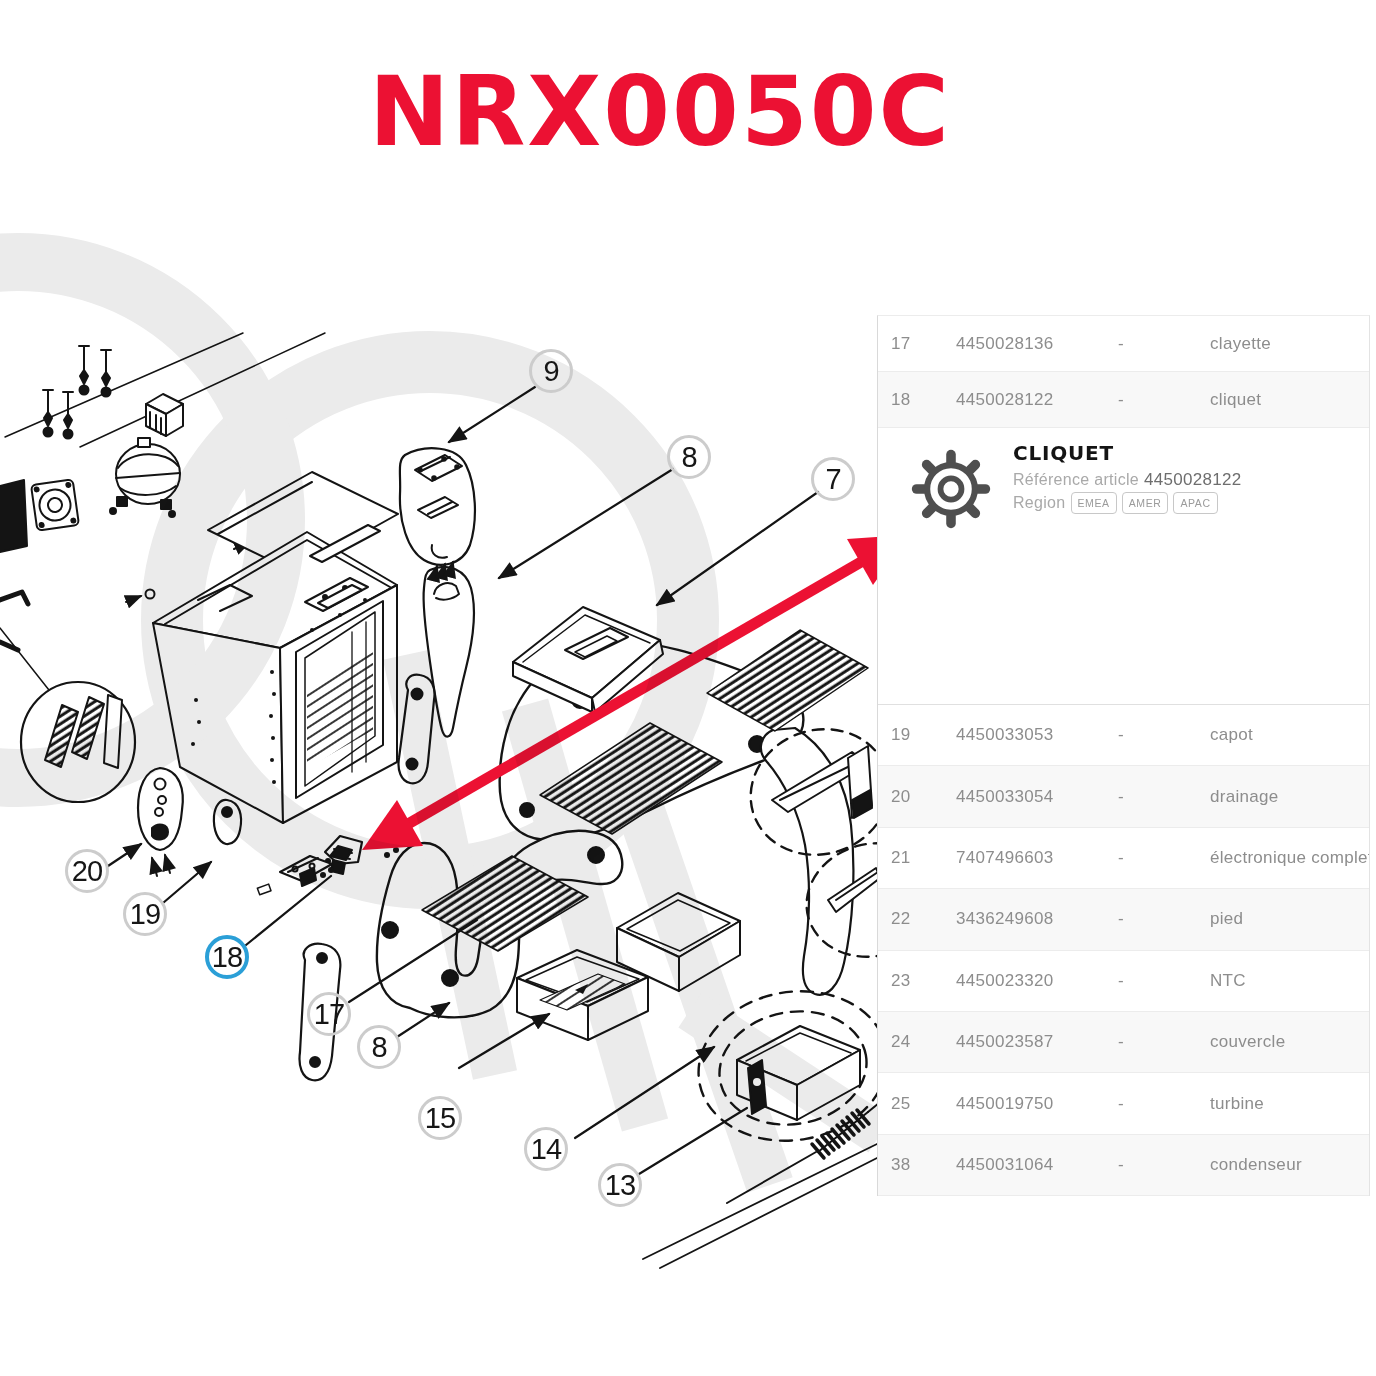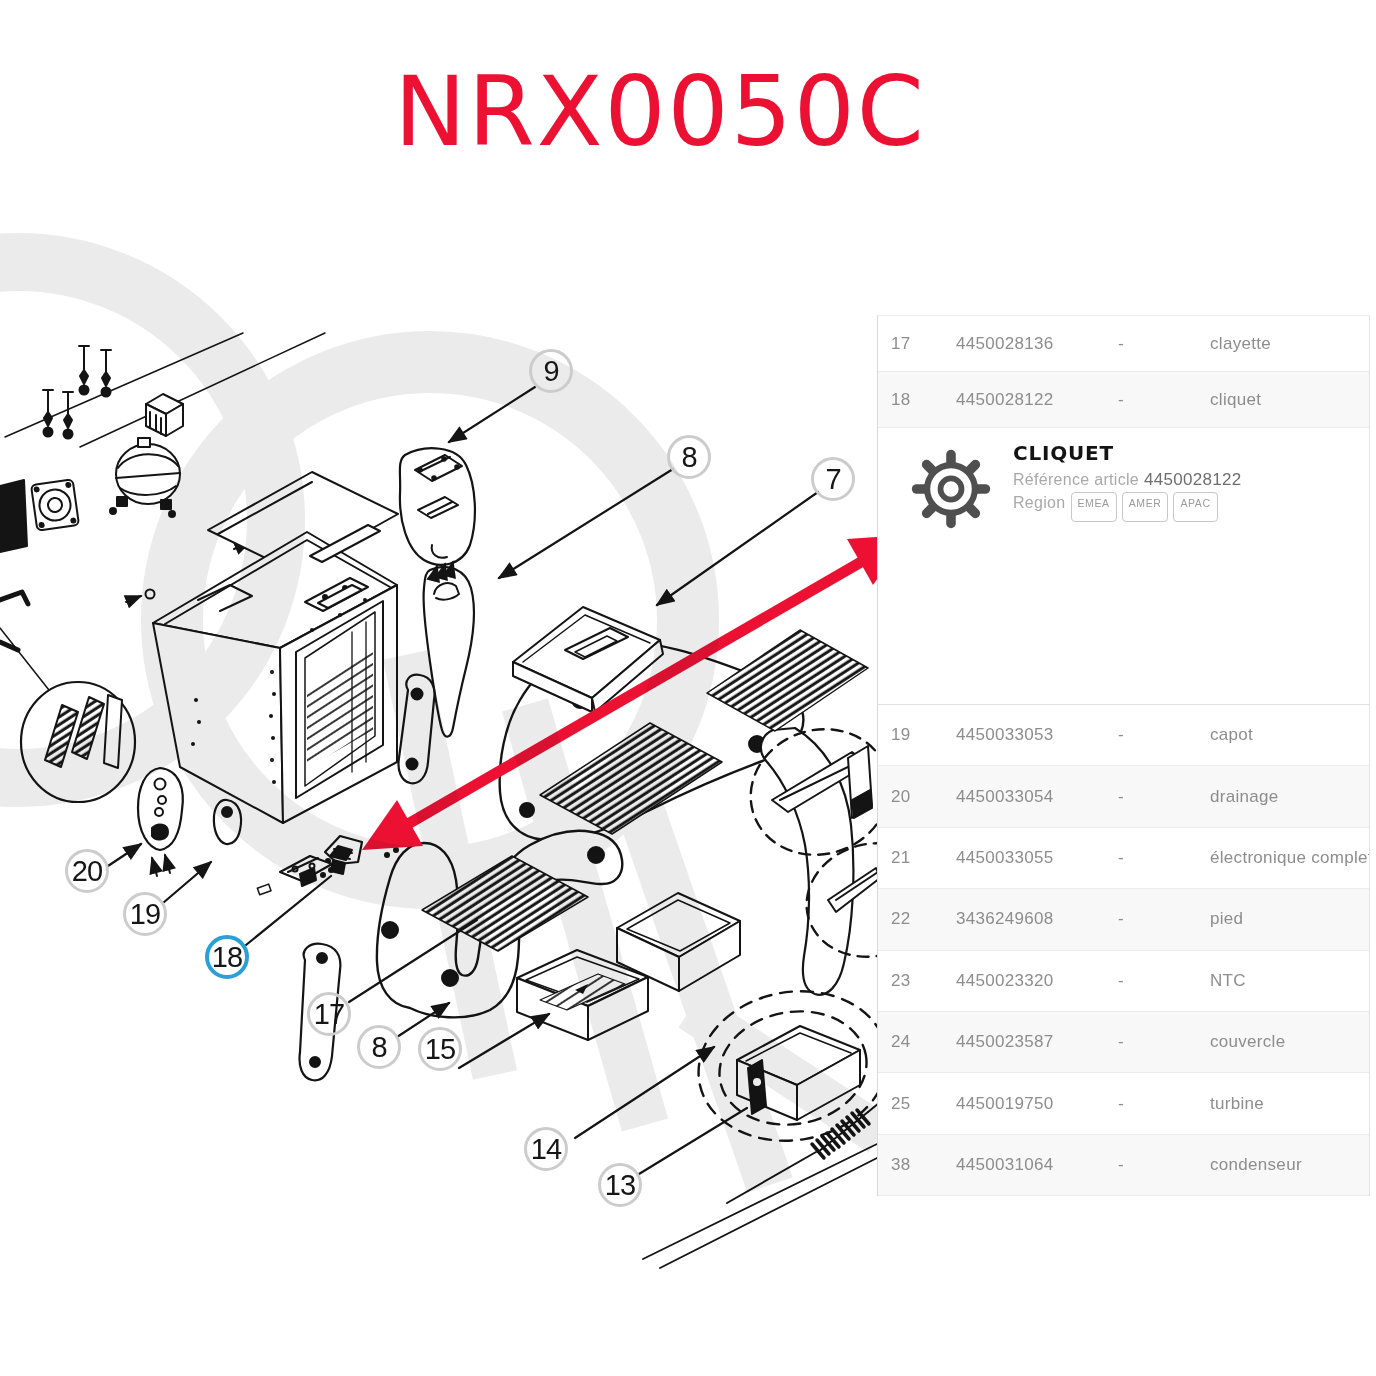--- a/index.html
+++ b/index.html
@@ -6,21 +6,21 @@
     --accent_red:#EC1133;
     --highlight_blue:#2B9FD7;
   }
   *{box-sizing:border-box;margin:0;padding:0}
   html,body{width:1376px;height:1376px;background:#fff;overflow:hidden;
     font-family:"Liberation Sans", sans-serif;}
   
   .page-title{
     position:absolute;left:0;top:56px;width:1320px;text-align:center;
     font-family:"DejaVu Sans", sans-serif;
-    font-size:96px;font-weight:400;letter-spacing:2px;
+    font-size:96px;font-weight:700;letter-spacing:2px;
     color:var(--accent_red);
   }
   
   .diagram{position:absolute;left:0;top:0;width:880px;height:1376px;}
   .diagram svg{position:absolute;left:0;top:0}
   .callout{
     position:absolute;width:44px;height:44px;border:3px solid #cccccc;border-radius:50%;
     display:flex;align-items:center;justify-content:center;
     font-size:29px;font-weight:400;color:#161616;letter-spacing:-1px;
     background:rgba(255,255,255,.0);
@@ -44,21 +44,21 @@
   
   .card{position:relative;height:277px;background:#fff;border-bottom:1px solid #e0e0e0;}
   .card-gear{position:absolute;left:30px;top:18px;width:86px;height:86px;}
   .card-body{position:absolute;left:135px;top:13px;right:10px;}
   .card-title{font-size:20px;font-weight:700;color:#141414;letter-spacing:.8px;margin-bottom:6px;
     font-family:"DejaVu Sans", sans-serif;}
   .fline{margin-bottom:3px;line-height:18px;font-size:16px;color:#a9a9a9;}
   .fline .val{color:#6e6e6e;font-size:17px;margin-left:5px;}
   .badges{display:inline-block}
   .badge{display:inline-block;border:1px solid #c8c8c8;border-radius:4px;
-    padding:1px 6px 9px 6px;font-size:10.5px;color:#9b9b9b;letter-spacing:.6px;
+    padding:1px 6px 1px 6px;font-size:10.5px;color:#9b9b9b;letter-spacing:.6px;
     margin-left:5px;vertical-align:1px;}
   .caret{display:inline-block;width:1.5px;height:17px;background:#222;vertical-align:-3px;margin-left:1px;}
 </style>
 </head>
 <body>
 
 <div class="page-title">NRX0050C</div>
 
 <div class="diagram">
 <svg width="880" height="1376" viewBox="0 0 880 1376">
@@ -414,21 +414,21 @@
     </div>
   <div class="callout hl" style="left:205px;top:935px">
       <span>18</span>
     </div>
   <div class="callout" style="left:307px;top:992px">
       <span>17</span>
     </div>
   <div class="callout" style="left:357px;top:1025px">
       <span>8</span>
     </div>
-  <div class="callout" style="left:418px;top:1027px">
+  <div class="callout" style="left:418px;top:1096px">
       <span>15</span>
     </div>
   <div class="callout" style="left:524px;top:1127px">
       <span>14</span>
     </div>
   <div class="callout" style="left:598px;top:1163px">
       <span>13</span>
     </div>
 </div>
 
@@ -490,21 +490,21 @@
 
       <div class="trow">
         <div class="c num">20</div>
         <div class="c ref">4450033054</div>
         <div class="c dash">-</div>
         <div class="c name">drainage</div>
       </div>
 
       <div class="trow">
         <div class="c num">21</div>
-        <div class="c ref">4450033055</div>
+        <div class="c ref">7407496603</div>
         <div class="c dash">-</div>
         <div class="c name">électronique complet</div>
       </div>
 
       <div class="trow">
         <div class="c num">22</div>
         <div class="c ref">3436249608</div>
         <div class="c dash">-</div>
         <div class="c name">pied</div>
       </div>

